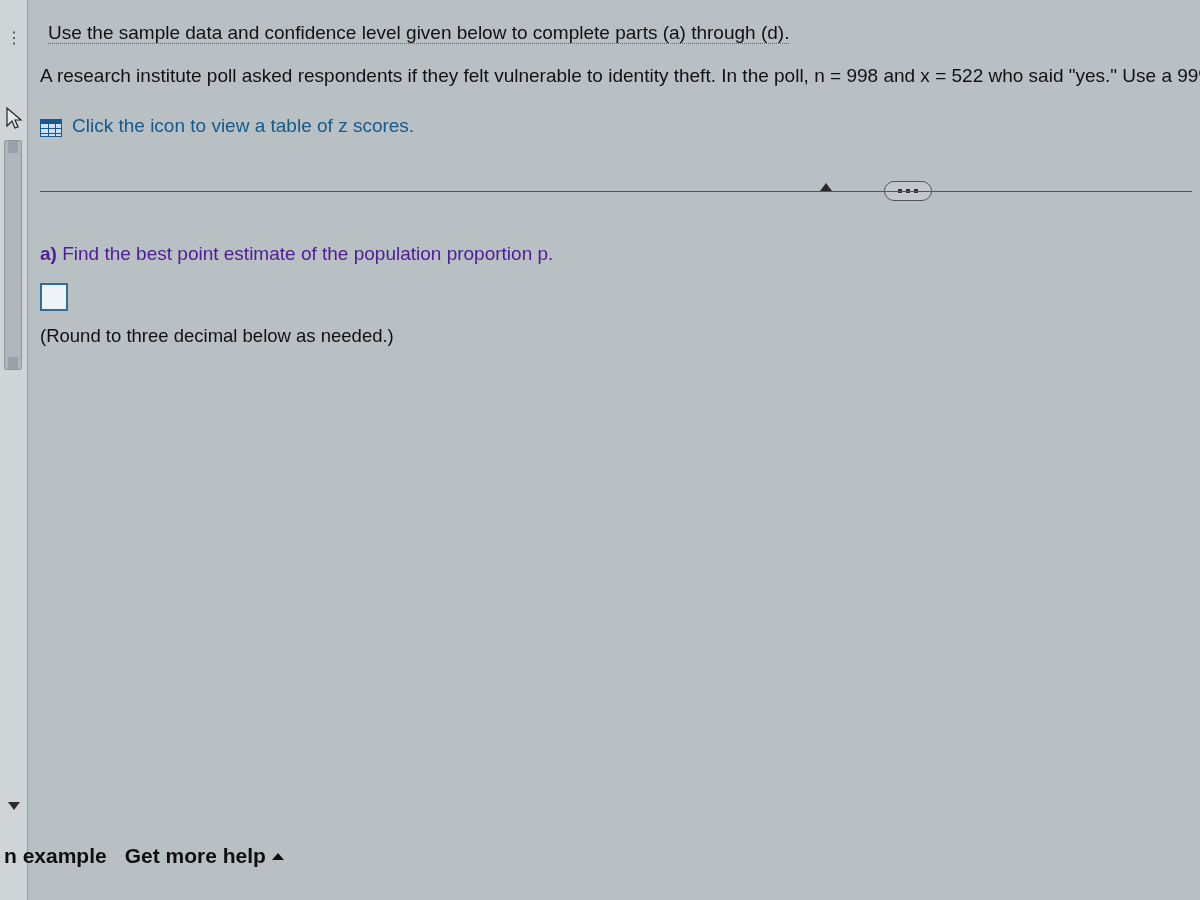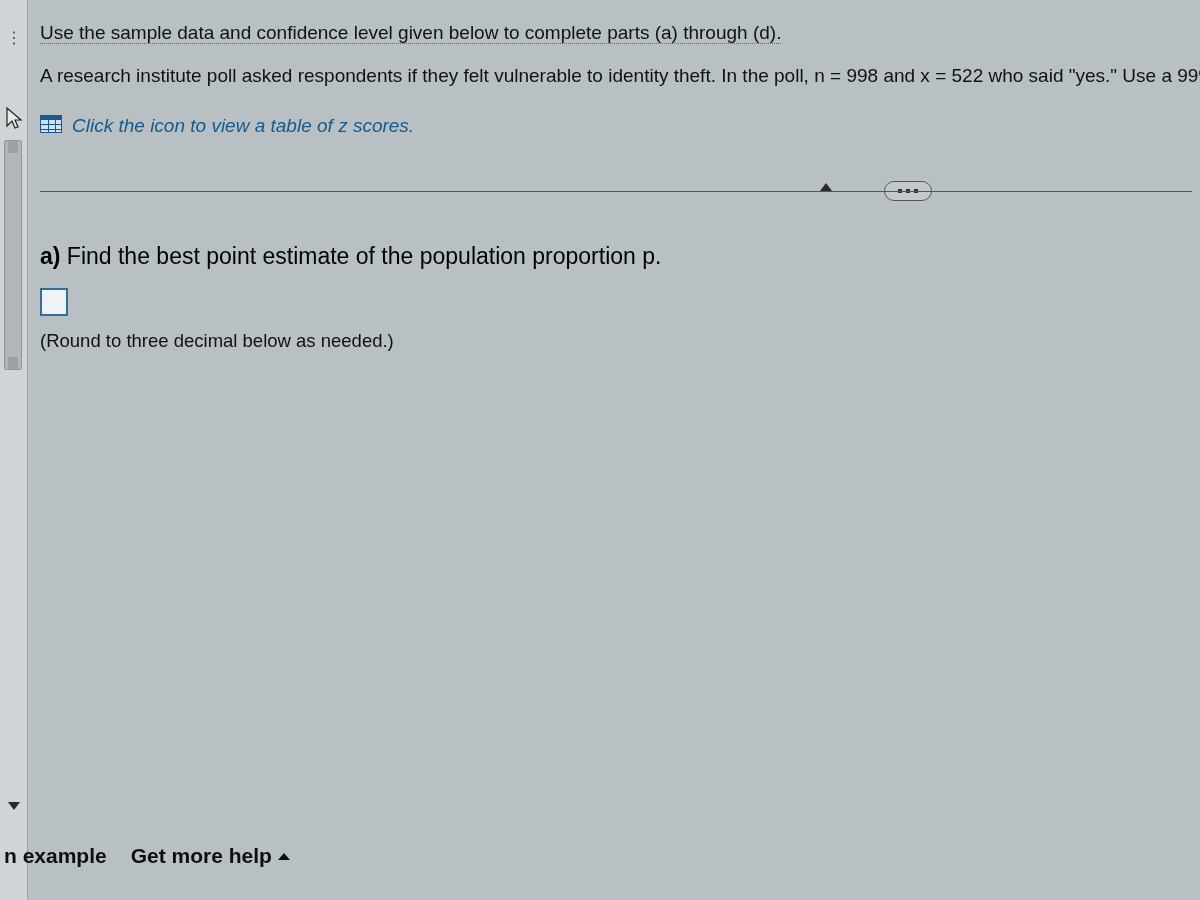--- a/index.html
+++ b/index.html
@@ -52,27 +52,26 @@
     position: absolute;
     left: 40px; right: 0; top: 18px;
     padding-right: 8px;
   }
   .instr {
     font-size: 19px;
     line-height: 1.55;
     color: #111;
     white-space: nowrap;
   }
-  .instr .dotted { border-bottom: 1px dotted #666; }
+  .instr .dotted { border-bottom: 1px dotted #666; margin-left: 8px; }
   .z-line {
     margin-top: 24px;
     display: flex;
-    align-items: flex-start;
+    align-items: flex-end;
     gap: 10px;
-    font-style: italic;
   }
   .table-icon {
     width: 22px; height: 18px;
     display: inline-block;
     background:
       linear-gradient(#1a5690,#1a5690) 0 0/100% 4px no-repeat,
       linear-gradient(#1a5690,#1a5690) 0 8px/100% 1px no-repeat,
       linear-gradient(#1a5690,#1a5690) 0 13px/100% 1px no-repeat,
       linear-gradient(#1a5690,#1a5690) 7px 0/1px 100% no-repeat,
       linear-gradient(#1a5690,#1a5690) 14px 0/1px 100% no-repeat,
@@ -108,22 +107,22 @@
   }
   .tri-up {
     position: absolute; right: 360px; top: 6px;
     width: 0; height: 0;
     border-left: 6px solid transparent;
     border-right: 6px solid transparent;
     border-bottom: 8px solid #2a2a2a;
   }
   .part-a { margin-top: 36px; }
   .part-a-q {
-    font-size: 23px;
-    color: #000000;
+    font-size: 19px;
+    color: #4c1d95;
   }
   .part-a-q b { font-weight: bold; }
   .answer-box {
     margin-top: 18px;
     width: 28px; height: 28px;
     border: 2px solid #2f6d9e;
     background: #eef3f7;
     outline: none;
     font-size: 16px;
     text-align: center;
@@ -132,21 +131,21 @@
     margin-top: 14px;
     font-size: 18.5px;
     color: #111;
   }
   .footer {
     position: absolute;
     left: 0; right: 0; bottom: 22px;
     height: 44px;
     display: flex;
     align-items: center;
-    gap: 24px;
+    gap: 18px;
     padding-left: 4px;
   }
   .footer .example {
     font-size: 21px;
     font-weight: bold;
     color: #0e0e0e;
   }
   .footer .help {
     font-size: 21px;
     font-weight: bold;

